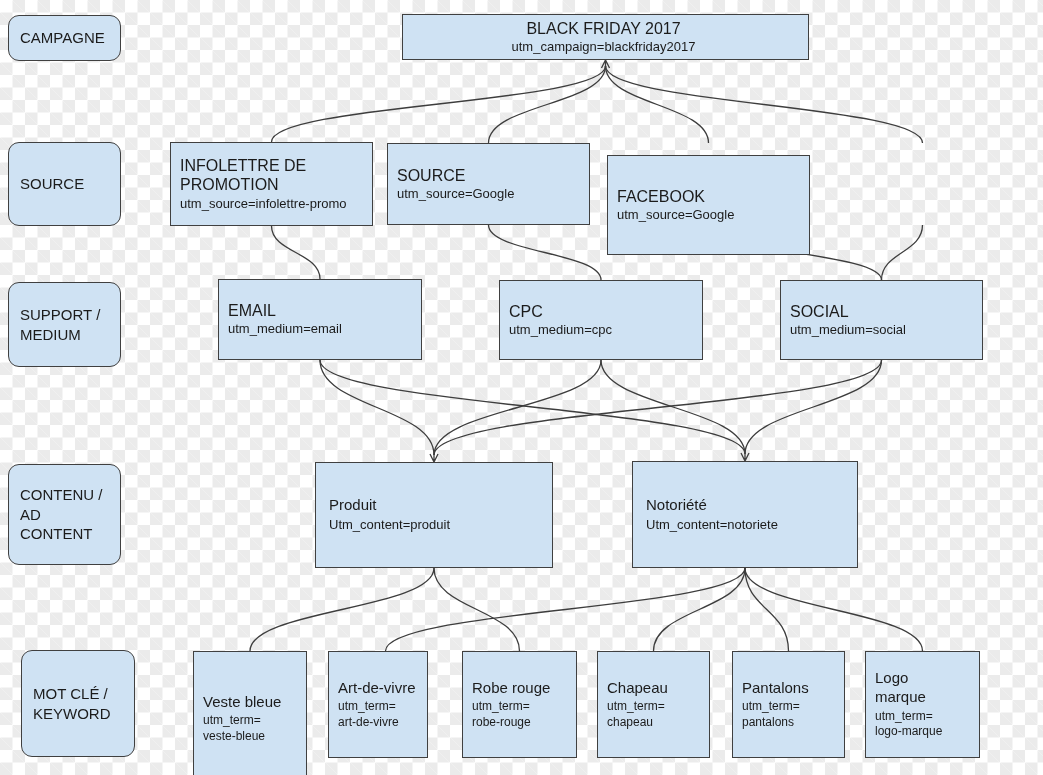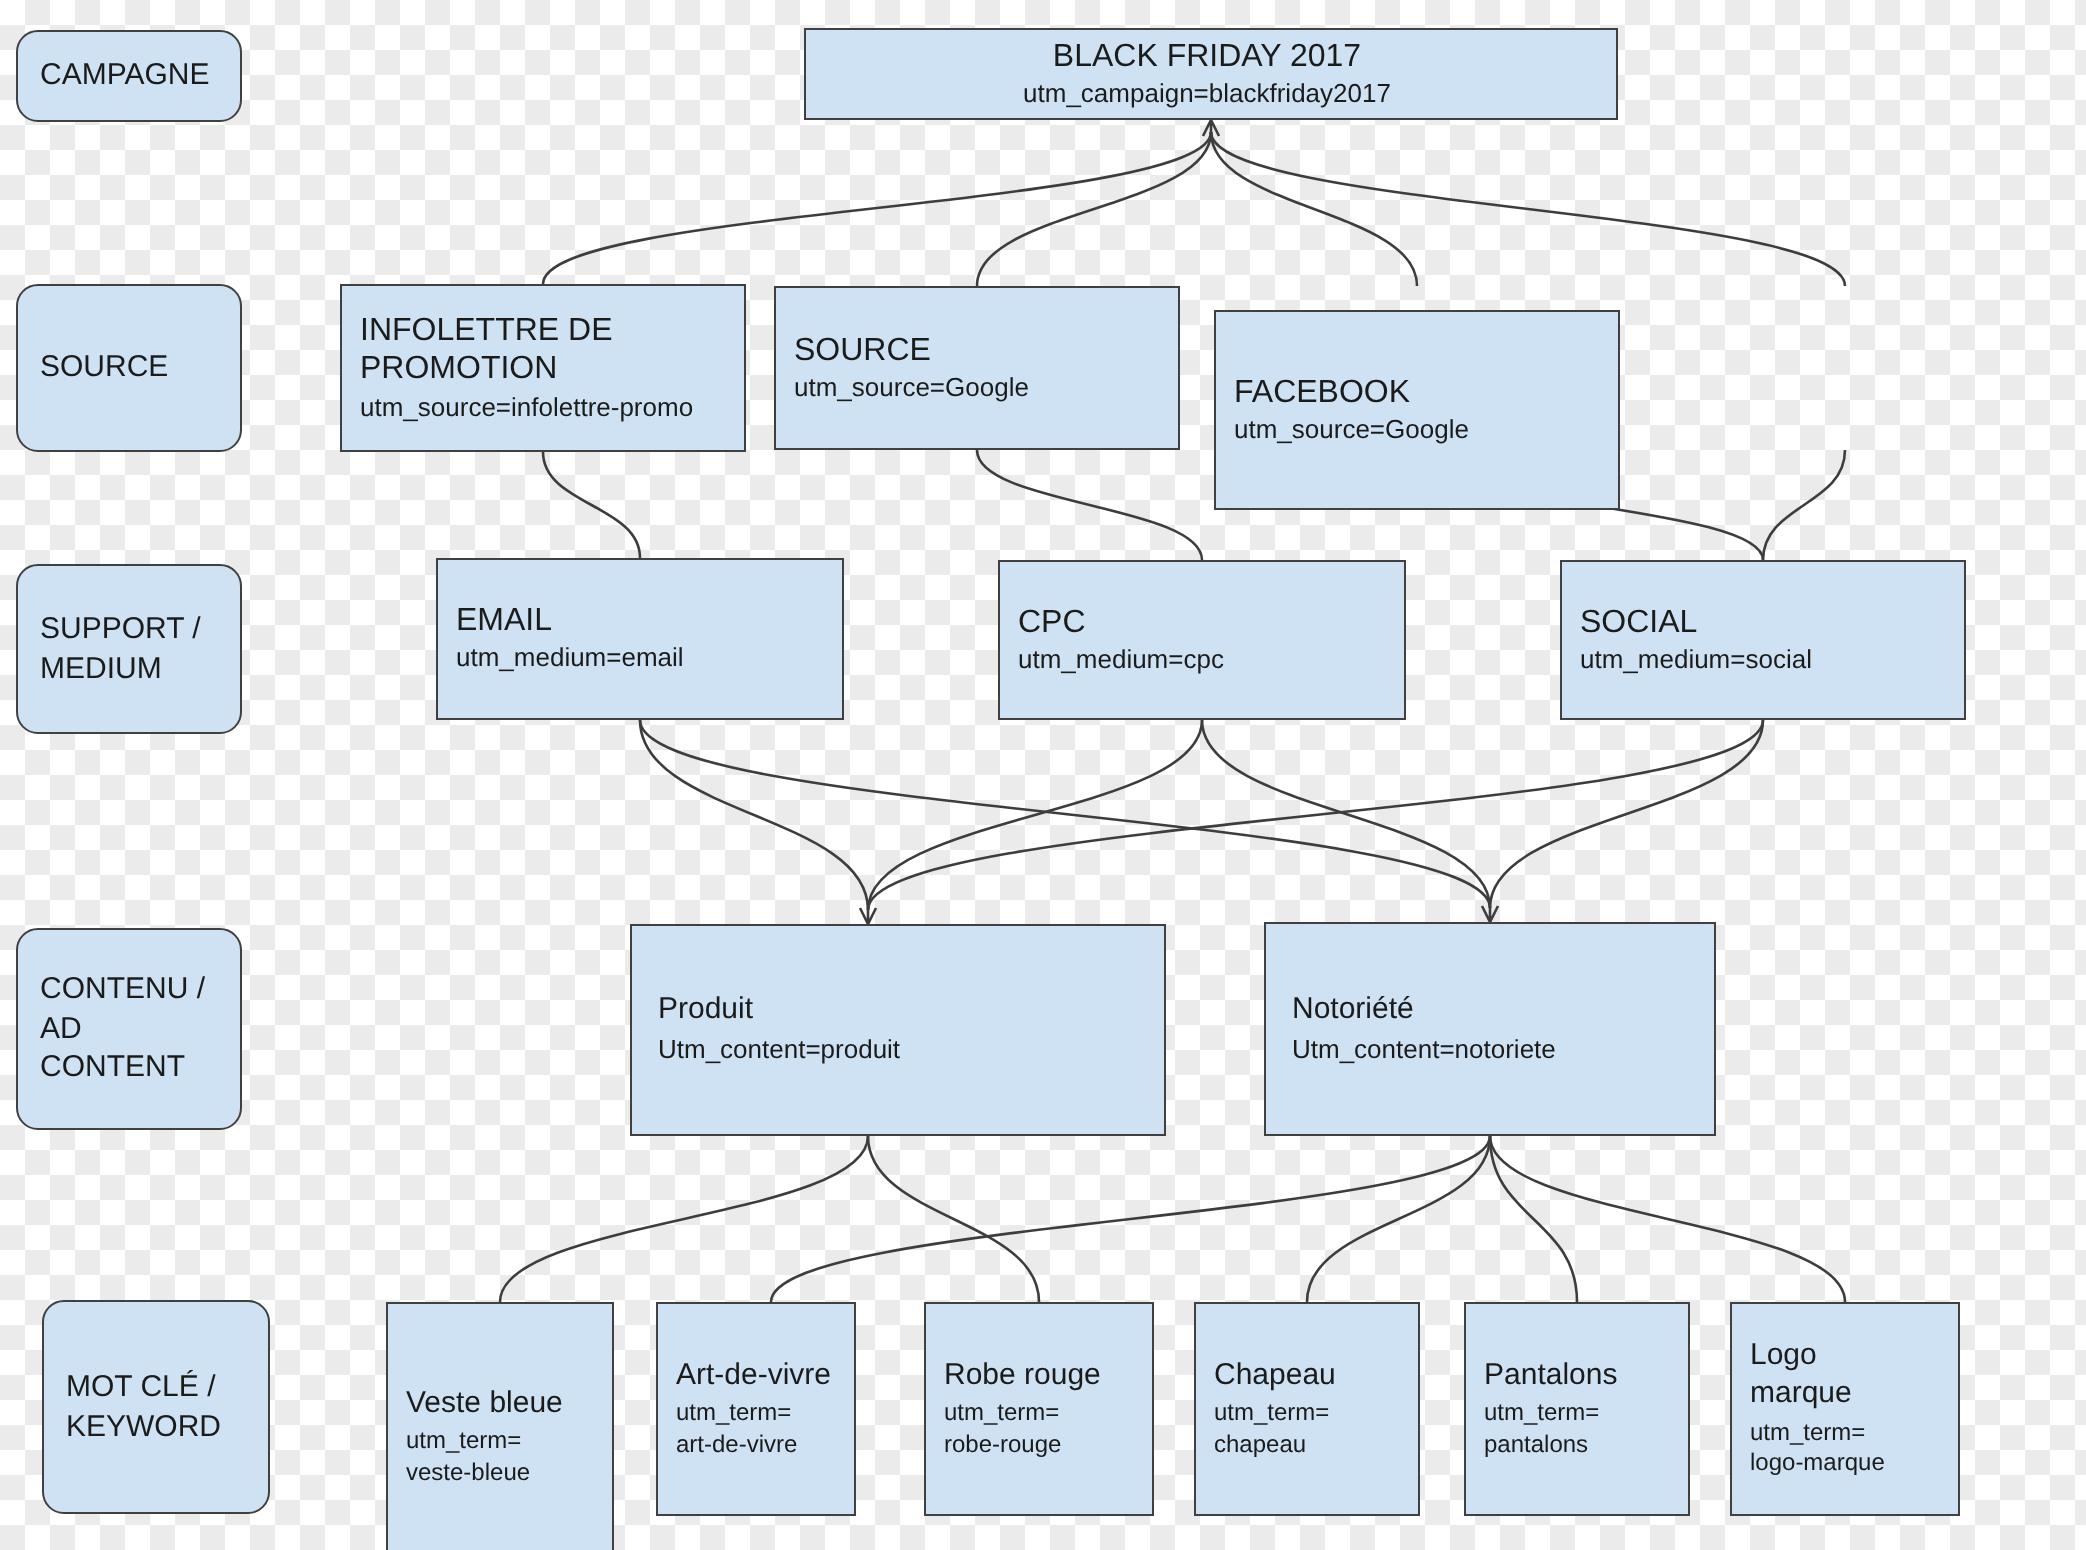--- a/index.html
+++ b/index.html
@@ -108,21 +108,21 @@
   </div>
   <div class="box node" style="left:499px; top:280px; width:204px; height:80px;">
     <div class="node-title">CPC</div>
     <div class="node-param">utm_medium=cpc</div>
   </div>
   <div class="box node" style="left:780px; top:280px; width:203px; height:80px;">
     <div class="node-title">SOCIAL</div>
     <div class="node-param">utm_medium=social</div>
   </div>
 
-  <div class="box node content" style="left:315px; top:462px; width:268px; height:106px; padding-left:13px;">
+  <div class="box node content" style="left:315px; top:462px; width:238px; height:106px; padding-left:13px;">
     <div class="node-title">Produit</div>
     <div class="node-param">Utm_content=produit</div>
   </div>
   <div class="box node content" style="left:632px; top:461px; width:226px; height:107px; padding-left:13px;">
     <div class="node-title">Notoriété</div>
     <div class="node-param">Utm_content=notoriete</div>
   </div>
 
   <div class="box node kw" style="left:193px; top:651px; width:114px; height:135px;">
     <div class="node-title">Veste bleue</div>

